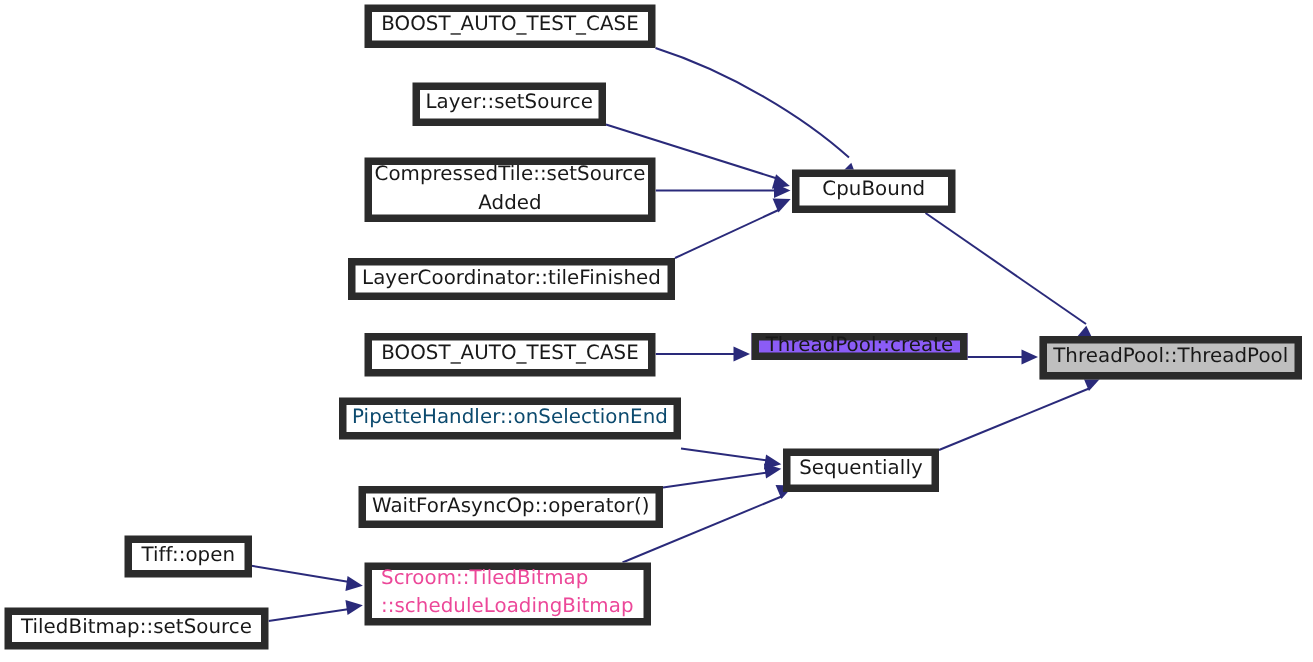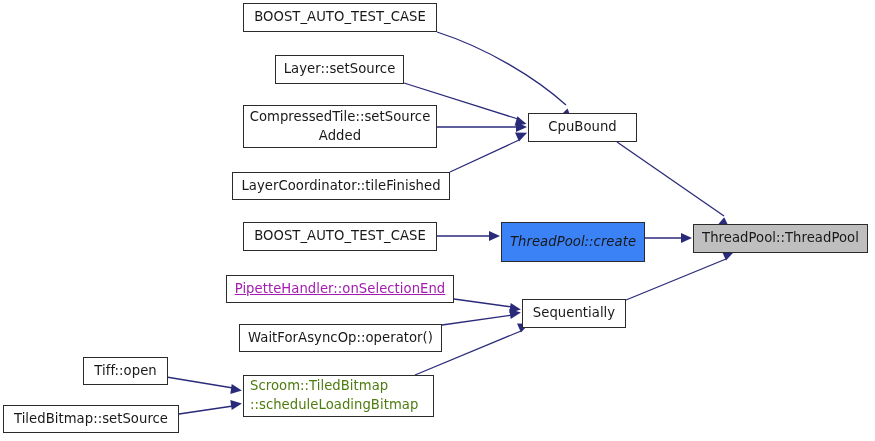--- a/index.html
+++ b/index.html
@@ -20,21 +20,21 @@
     position: absolute;
     left: 0;
     top: 0;
     width: 875px;
     height: 441px;
     pointer-events: none;
   }
   .node {
     position: absolute;
     box-sizing: border-box;
-    border: 1px solid #0f172a;
+    border: 5px solid #0f172a;
     background: #ffffff;
     color: #181818;
     display: flex;
     align-items: center;
     justify-content: center;
     text-align: center;
     font-size: 13.2px;
     line-height: 1.42;
     letter-spacing: 0.05px;
     white-space: pre-line;
@@ -84,23 +84,23 @@
       <polygon points="0,-5 11,0 0,5" fill="#2a2a7a" transform="translate(681,238) rotate(0)"></polygon>
       <path d="M626,300 L726,259" fill="none" stroke="#2a2a7a" stroke-width="1.3"></path>
       <polygon points="0,-5 11,0 0,5" fill="#2a2a7a" transform="translate(724,256) rotate(-23.19859051364819)"></polygon>
     </svg>
 <div class="node" style="left: 243px; top: 3px; width: 194px; height: 29px; border-color: rgb(43, 43, 43); color: rgb(24, 24, 24); background: rgb(255, 255, 255);"><span class="node-label">BOOST_AUTO_TEST_CASE</span></div>
     <div class="node" style="left: 275px; top: 55px; width: 129px; height: 29px; border-color: rgb(43, 43, 43); color: rgb(24, 24, 24); background: rgb(255, 255, 255);"><span class="node-label">Layer::setSource</span></div>
     <div class="node" style="left: 243px; top: 105px; width: 194px; height: 43px; border-color: rgb(43, 43, 43); color: rgb(24, 24, 24); background: rgb(255, 255, 255);"><span class="node-label">CompressedTile::setSource
 Added</span></div>
     <div class="node" style="left: 232px; top: 172px; width: 218px; height: 28px; border-color: rgb(43, 43, 43); color: rgb(24, 24, 24); background: rgb(255, 255, 255);"><span class="node-label">LayerCoordinator::tileFinished</span></div>
     <div class="node" style="left: 243px; top: 222px; width: 194px; height: 29px; border-color: rgb(43, 43, 43); color: rgb(24, 24, 24); background: rgb(255, 255, 255);"><span class="node-label">BOOST_AUTO_TEST_CASE</span></div>
-    <div class="node" style="left: 226px; top: 275px; width: 228px; height: 28px; border-color: rgb(43, 43, 43); color: #a21caf; background: rgb(255, 255, 255); text-decoration: underline;"><span class="node-label">PipetteHandler::onSelectionEnd</span></div>
+    <div class="node" style="left: 226px; top: 265px; width: 228px; height: 28px; border-color: rgb(43, 43, 43); color: #0c4a6e; background: rgb(255, 255, 255);"><span class="node-label">PipetteHandler::onSelectionEnd</span></div>
     <div class="node" style="left: 239px; top: 324px; width: 203px; height: 28px; border-color: rgb(43, 43, 43); color: rgb(24, 24, 24); background: rgb(255, 255, 255);"><span class="node-label">WaitForAsyncOp::operator()</span></div>
     <div class="node" style="left: 51px; top: 357px; width: 85px; height: 28px; border-color: rgb(43, 43, 43); color: rgb(24, 24, 24); background: rgb(255, 255, 255); margin-left: 32px;"><span class="node-label">Tiff::open</span></div>
-    <div class="node left-align" style="left: 243px; top: 375px; width: 191px; height: 42px; border-color: rgb(43, 43, 43); color: #4d7c0f; background: rgb(255, 255, 255);"><span class="node-label">Scroom::TiledBitmap
+    <div class="node left-align" style="left: 243px; top: 375px; width: 191px; height: 42px; border-color: rgb(43, 43, 43); color: #ec4899; background: rgb(255, 255, 255);"><span class="node-label">Scroom::TiledBitmap
 ::scheduleLoadingBitmap</span></div>
     <div class="node" style="left: 3px; top: 405px; width: 176px; height: 28px; border-color: rgb(43, 43, 43); color: rgb(24, 24, 24); background: rgb(255, 255, 255);"><span class="node-label">TiledBitmap::setSource</span></div>
     <div class="node" style="left: 528px; top: 113px; width: 109px; height: 29px; border-color: rgb(43, 43, 43); color: rgb(24, 24, 24); background: rgb(255, 255, 255);"><span class="node-label">CpuBound</span></div>
-    <div class="node" style="left: 501px; top: 222px; width: 144px; height: 40px; border-color: rgb(43, 43, 43); color: rgb(24, 24, 24); background: #3b82f6; font-style: italic;"><span class="node-label">ThreadPool::create</span></div>
+    <div class="node" style="left: 501px; top: 222px; width: 144px; height: 18px; border-color: rgb(43, 43, 43); color: rgb(24, 24, 24); background: #8b5cf6;"><span class="node-label">ThreadPool::create</span></div>
     <div class="node" style="left: 522px; top: 299px; width: 104px; height: 29px; border-color: rgb(43, 43, 43); color: rgb(24, 24, 24); background: rgb(255, 255, 255);"><span class="node-label">Sequentially</span></div>
     <div class="node highlight" style="left: 693px; top: 224px; width: 175px; height: 29px; border-color: rgb(43, 43, 43); color: rgb(24, 24, 24); background: rgb(191, 191, 191);"><span class="node-label">ThreadPool::ThreadPool</span></div>
   </div>
 
 </body></html>

